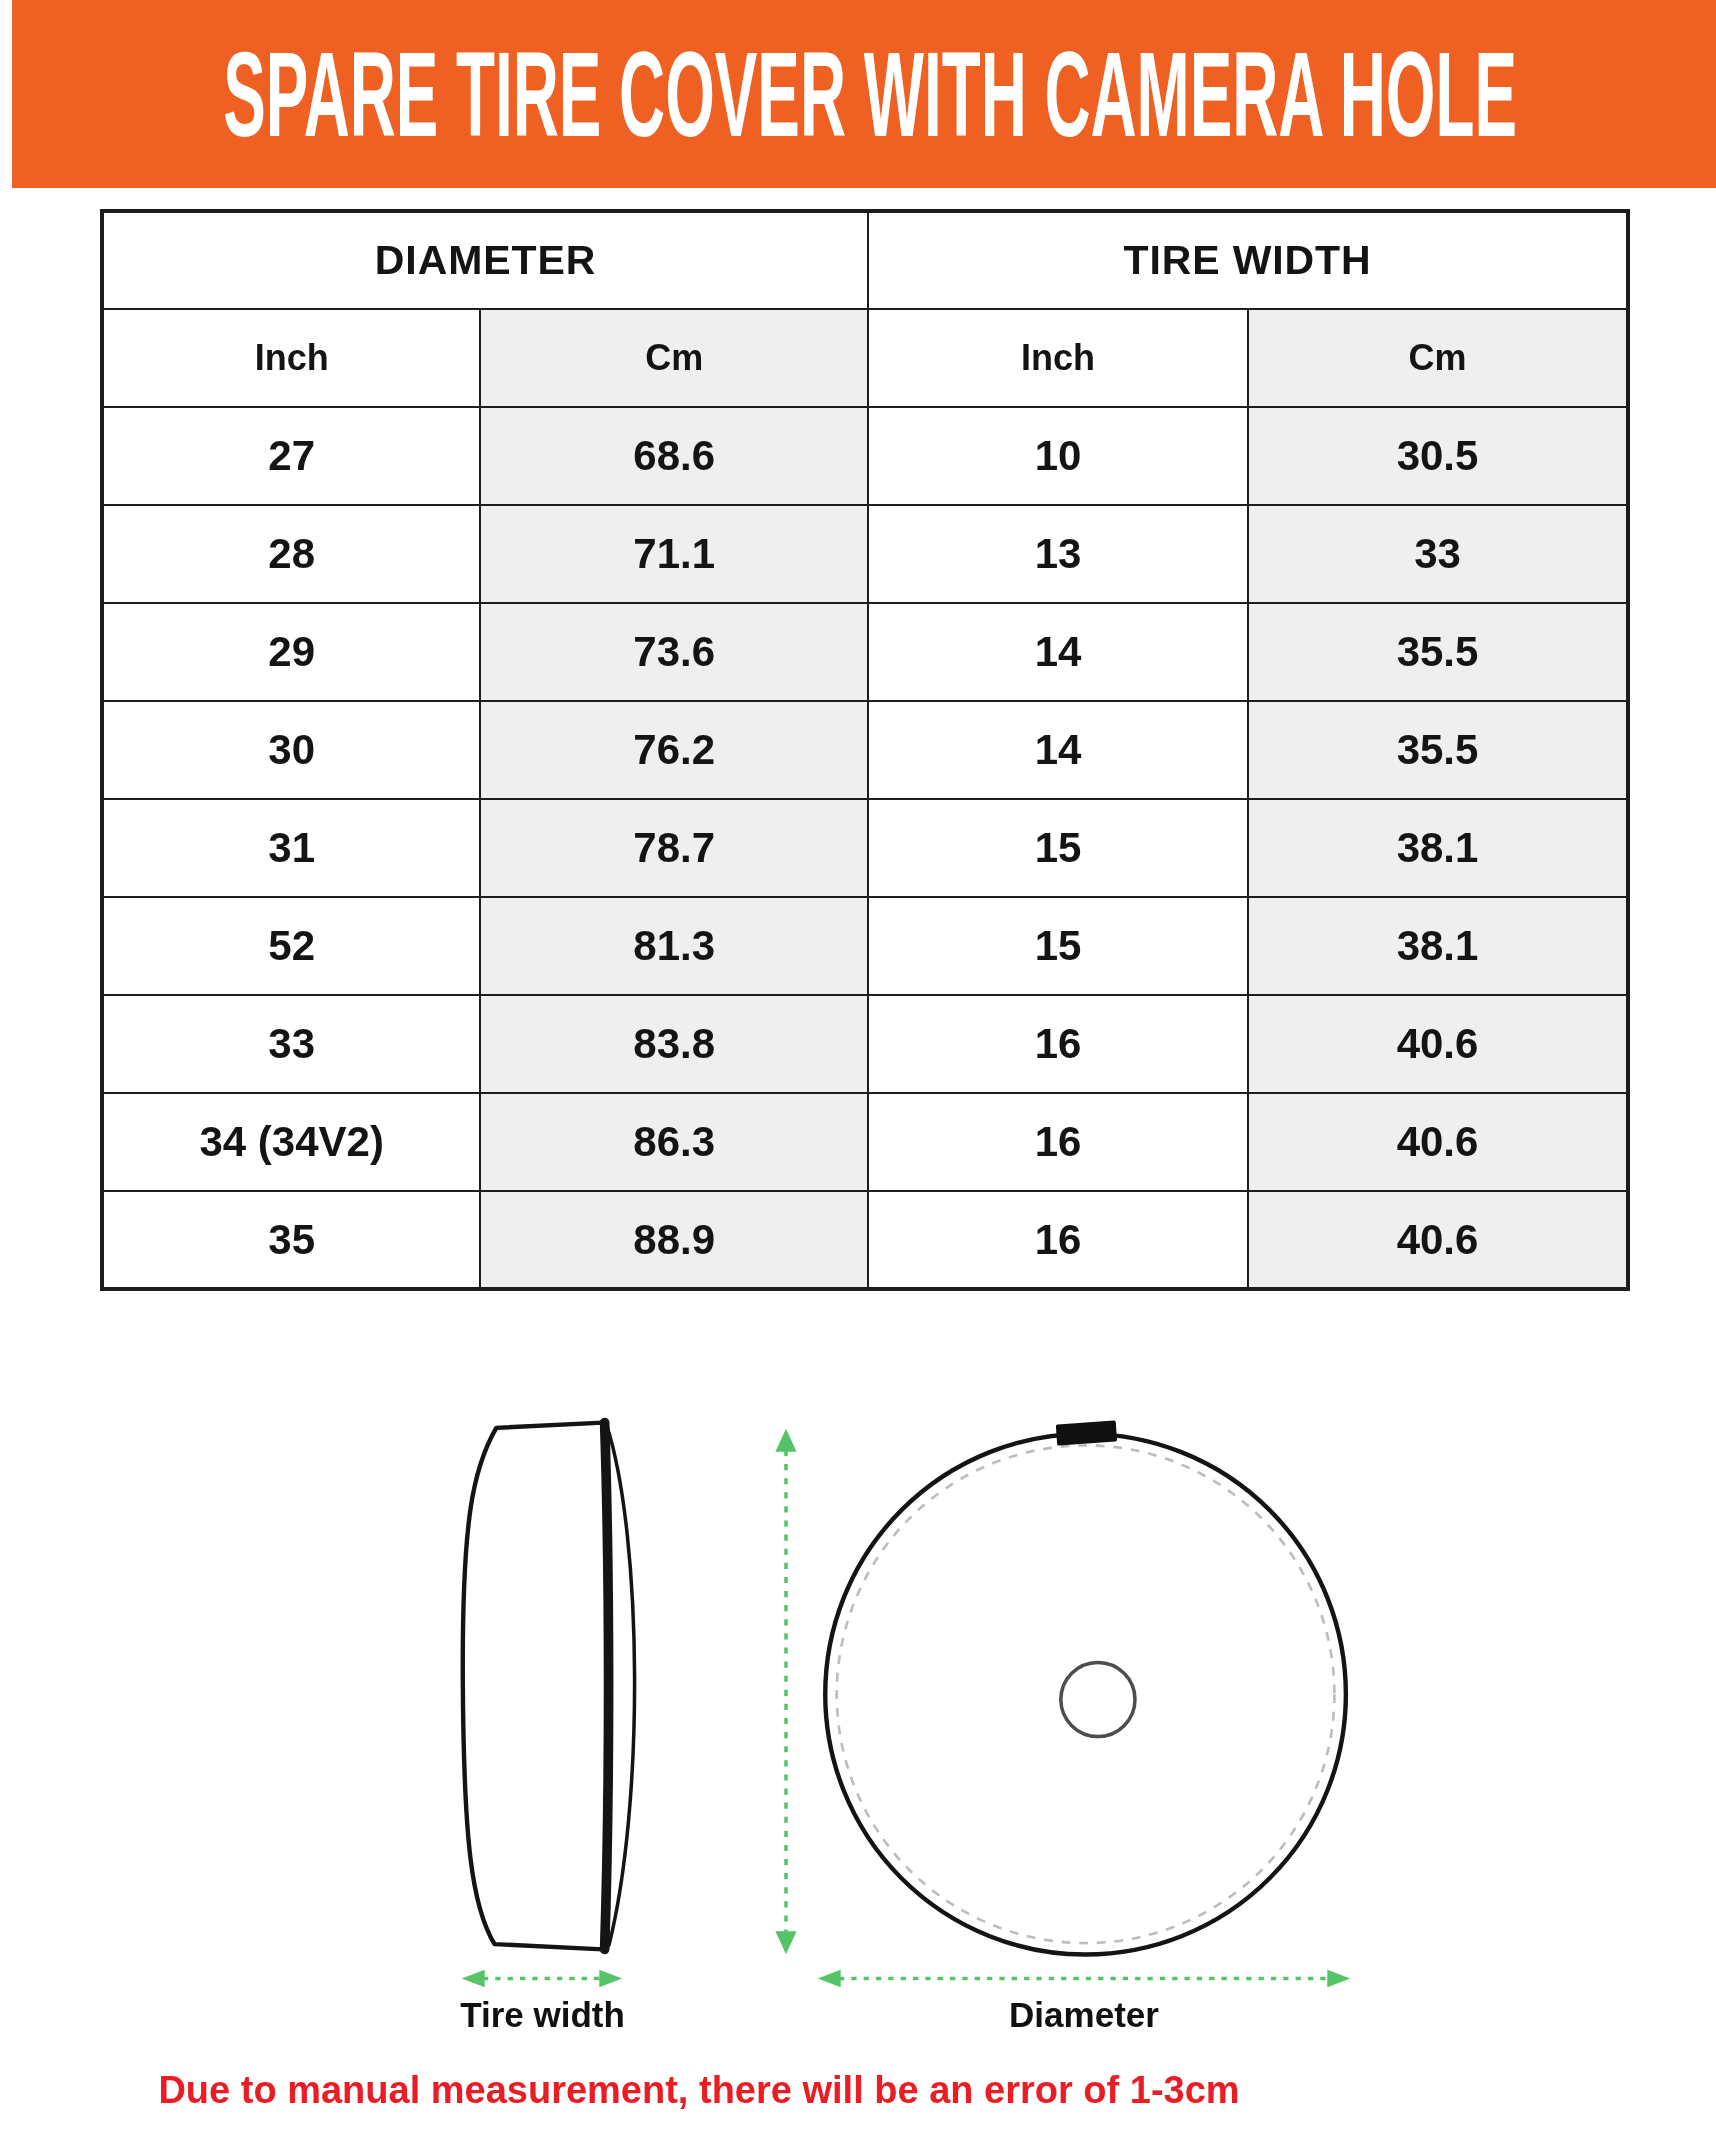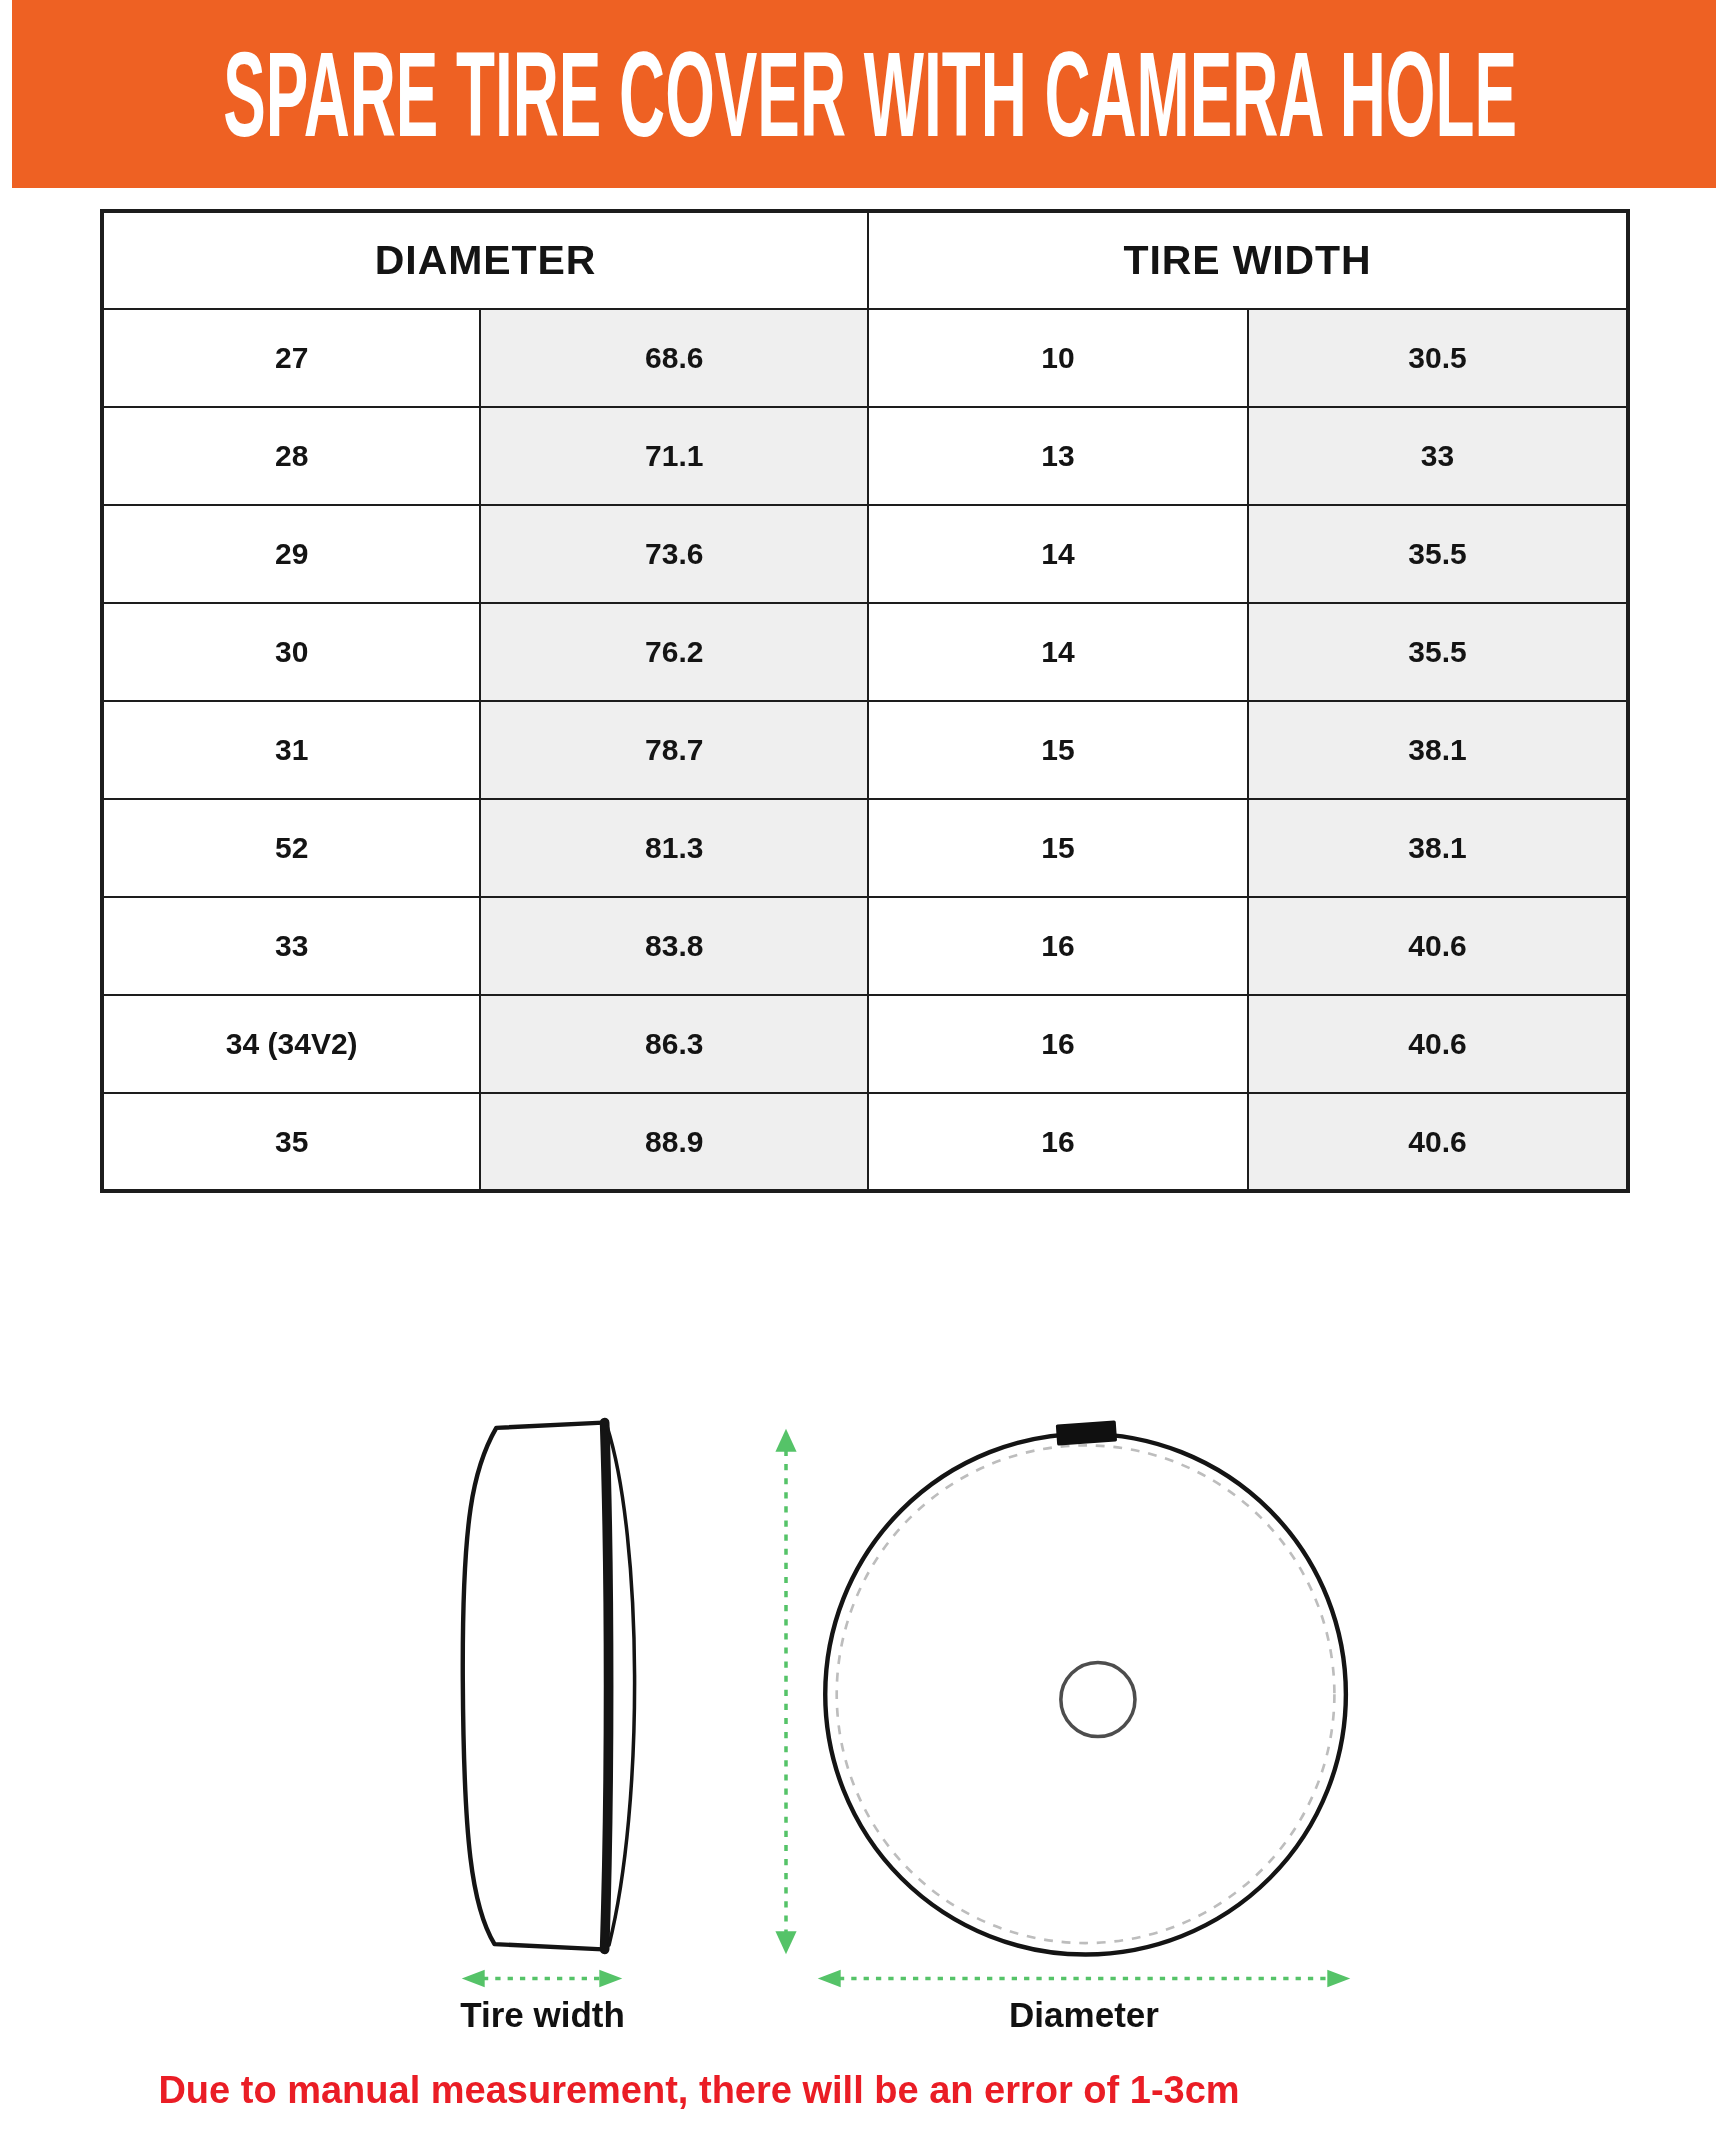--- a/index.html
+++ b/index.html
@@ -45,21 +45,21 @@
   .size-table th,.size-table td{
     border:2.6px solid var(--line);
     text-align:center;vertical-align:middle;
     height:98px;
     background:#ffffff;
     font-weight:bold;
     color:var(--ink);
   }
   .size-table th.group{font-size:41px;letter-spacing:0.9px;}
   .size-table th.sub{font-size:36px;}
-  .size-table td{font-size:30px;}
+  .size-table td{font-size:42px;}
   .size-table .shade{background:var(--cellgray);}
   
   .diagram{
     position:absolute;left:0;top:1385px;width:1717px;height:764px;
   }
   .diagram svg{position:absolute;overflow:visible;}
   .dim-label{
     position:absolute;
     text-align:center;
     font-size:35px;font-weight:bold;color:#111111;
@@ -87,20 +87,26 @@
       <col style="width:24.8%">
         <col style="width:25.4%">
         <col style="width:24.9%">
         <col style="width:24.9%">
     </colgroup>
     <thead>
       <tr>
         <th class="group" colspan="2">DIAMETER</th>
         <th class="group" colspan="2">TIRE WIDTH</th>
       </tr>
+      <tr>
+        <th class="sub">Inch</th>
+        <th class="sub shade">Cm</th>
+        <th class="sub">Inch</th>
+        <th class="sub shade">Cm</th>
+      </tr>
     </thead>
     <tbody>
         <tr>
           <td>27</td>
           <td class="shade">68.6</td>
           <td>10</td>
           <td class="shade">30.5</td>
         </tr>
         <tr>
           <td>28</td>

